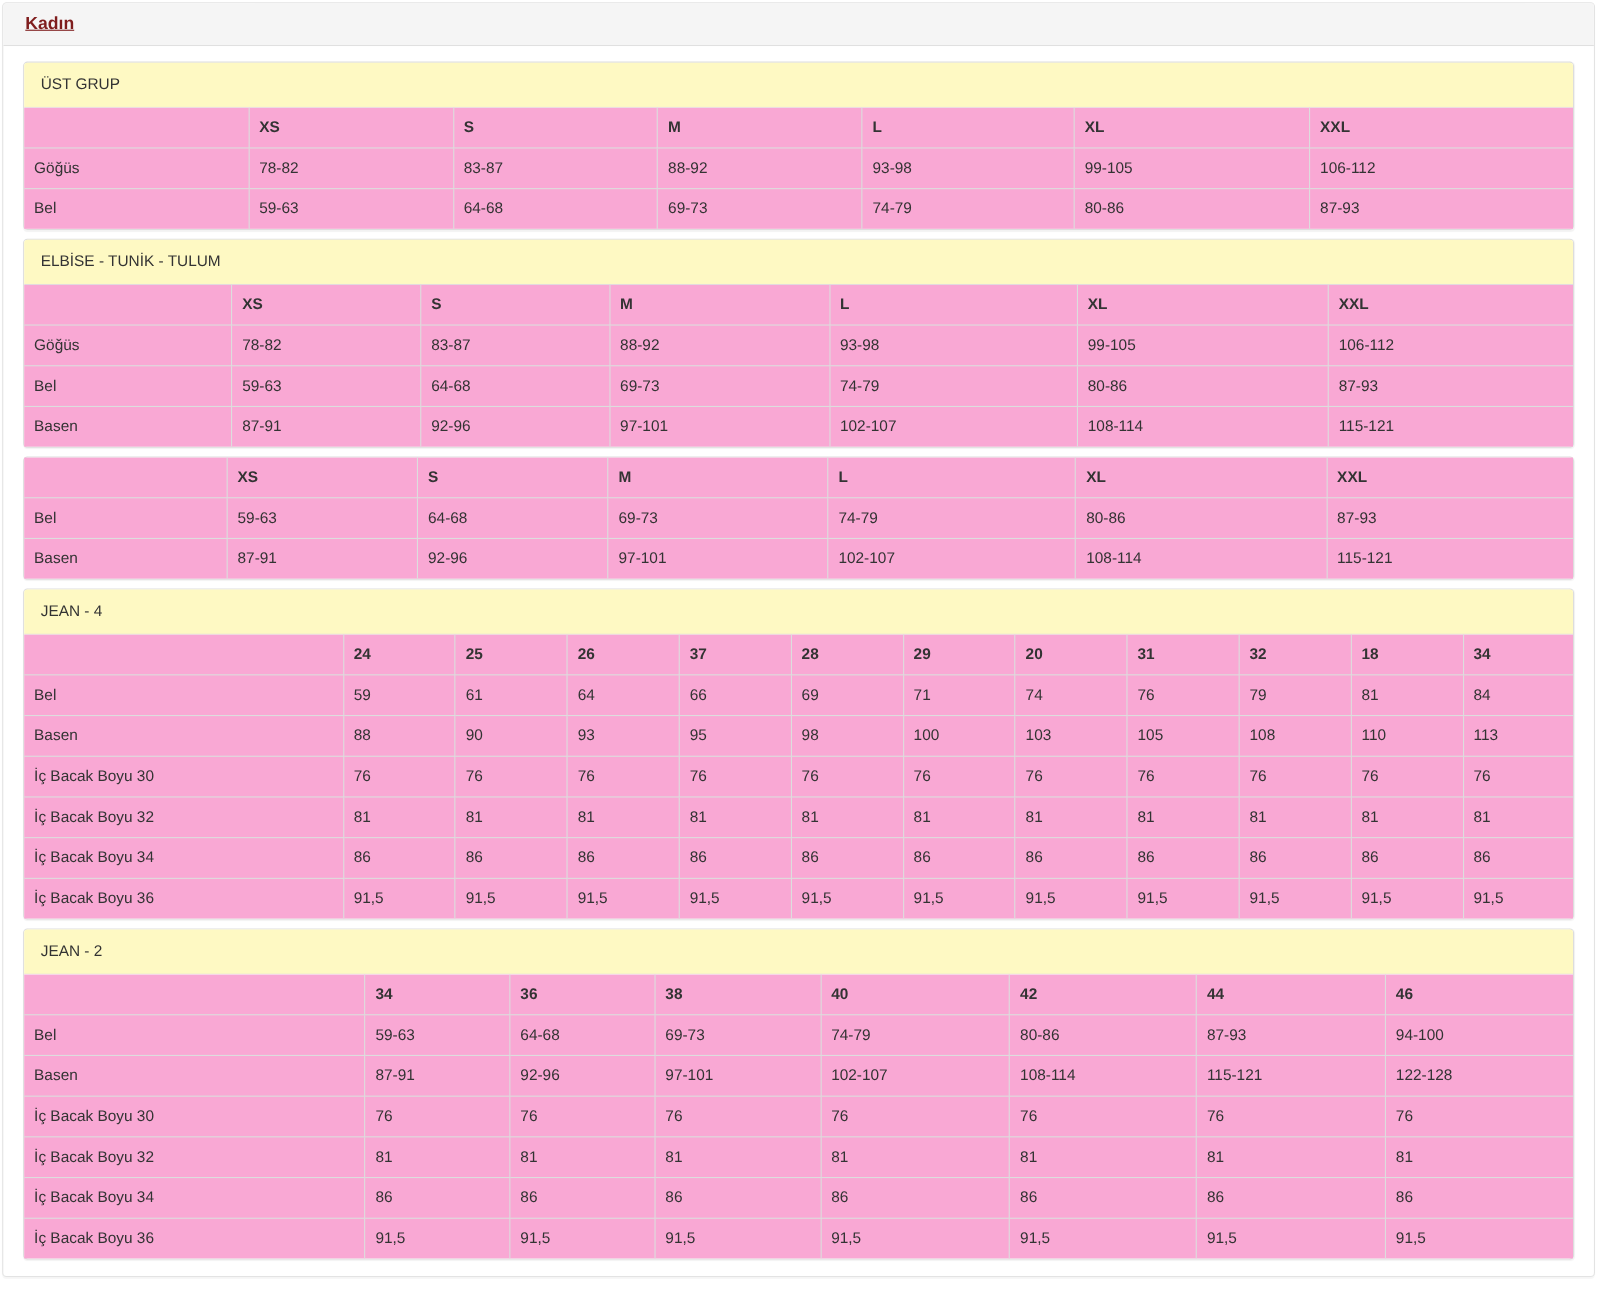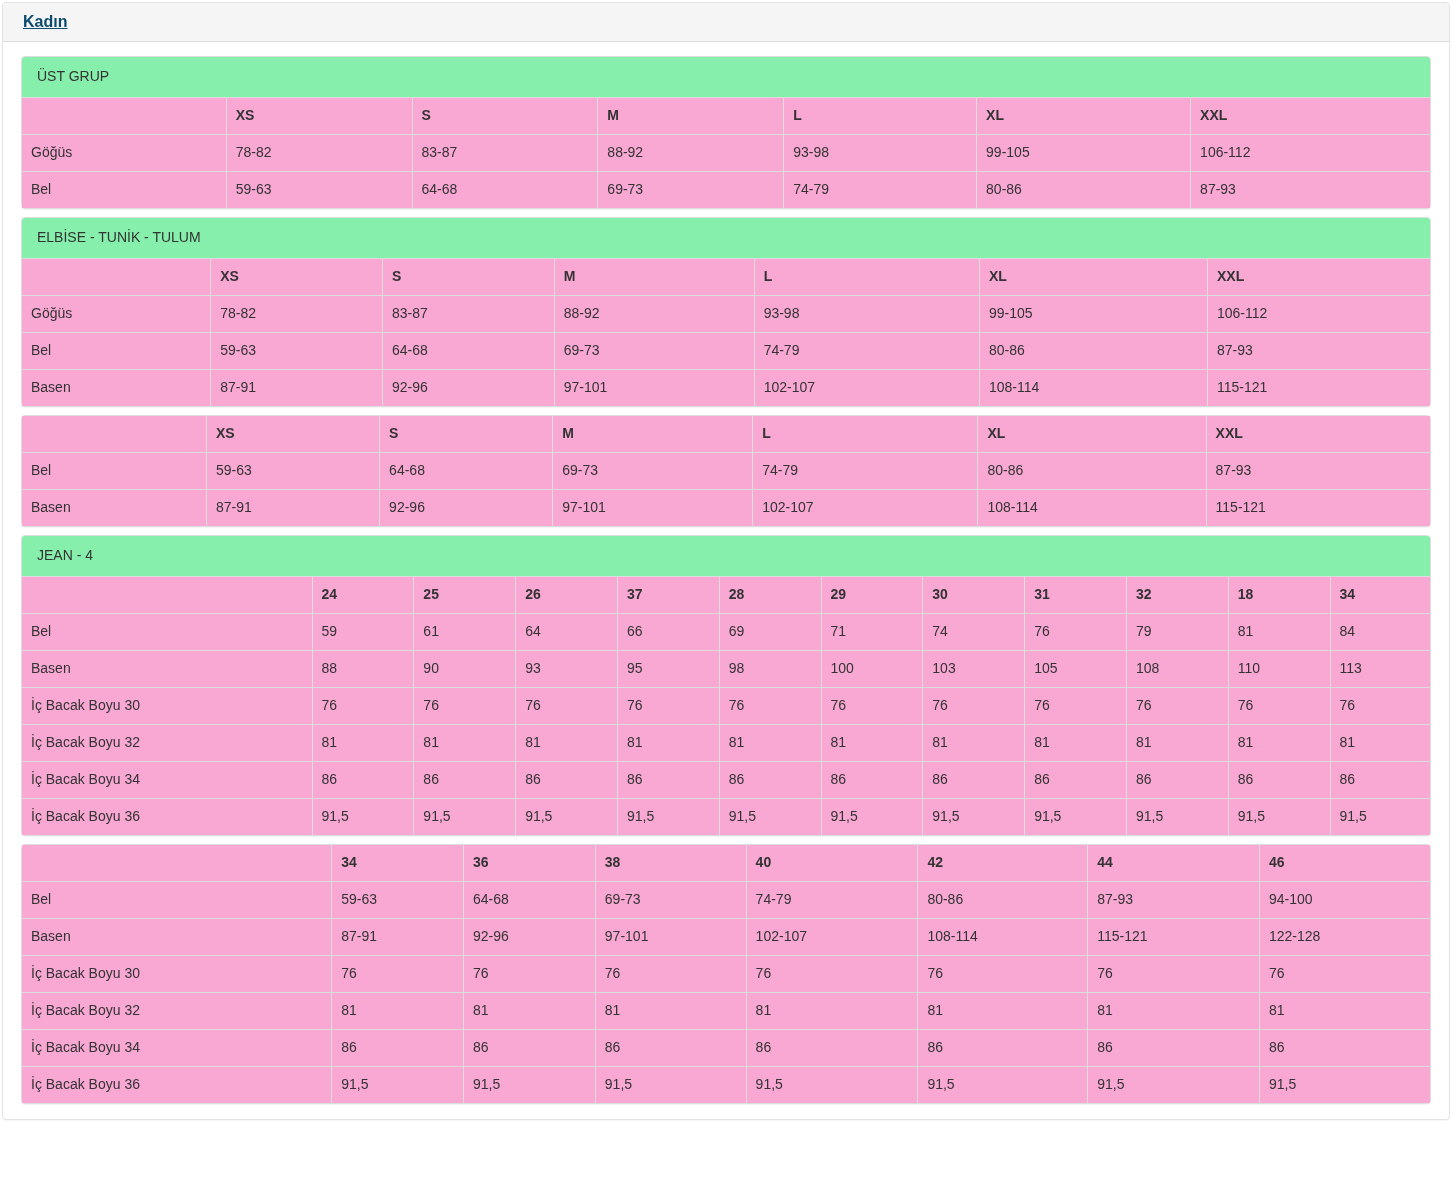--- a/index.html
+++ b/index.html
@@ -17,37 +17,37 @@
     background: #ffffff;
     box-shadow: 0 1px 1px rgba(0,0,0,0.04);
   }
   .outer-heading {
     background: #f5f5f5;
     border-bottom: 1px solid #dddddd;
     padding: 10px 20px;
     border-radius: 3px 3px 0 0;
   }
   a.gender-link {
-    color: #0c4a6e;
+    color: #7f1d1d;
     font-size: 16px;
     font-weight: bold;
     text-decoration: underline;
     cursor: pointer;
   }
   .outer-body { padding: 14px 18px 15px 18px; }
   .panel {
     border: 1px solid #dddddd;
     border-radius: 4px;
     margin-bottom: 8px;
     background: #ffffff;
     box-shadow: 0 1px 1px rgba(0,0,0,0.05);
   }
   .panel:last-child { margin-bottom: 0; }
   .panel-heading {
-    background: #86efac;
+    background: #fef9c3;
     color: #333333;
     font-size: 14px;
     padding: 10px 15px;
     line-height: 1.42857;
     border-bottom: 1px solid #dddddd;
     border-radius: 3px 3px 0 0;
   }
   table.size-table {
     width: 100%;
     border-collapse: collapse;
@@ -238,21 +238,21 @@
           </colgroup>
           <thead>
             <tr>
               <th></th>
               <th>24</th>
               <th>25</th>
               <th>26</th>
               <th>37</th>
               <th>28</th>
               <th>29</th>
-              <th>30</th>
+              <th>20</th>
               <th>31</th>
               <th>32</th>
               <th>18</th>
               <th>34</th>
             </tr>
           </thead>
           <tbody>
             <tr>
               <td>Bel</td>
               <td>59</td>
@@ -334,20 +334,21 @@
               <td>91,5</td>
               <td>91,5</td>
               <td>91,5</td>
               <td>91,5</td>
               <td>91,5</td>
             </tr>
           </tbody>
         </table>
       </div>
       <div class="panel">
+        <div class="panel-heading">JEAN - 2</div>
         <table class="size-table">
           <colgroup>
             <col style="width: 22%;">
             <col style="width: 9.36%;">
             <col style="width: 9.36%;">
             <col style="width: 10.71%;">
             <col style="width: 12.2%;">
             <col style="width: 12.06%;">
             <col style="width: 12.2%;">
             <col style="width: 12.11%;">

